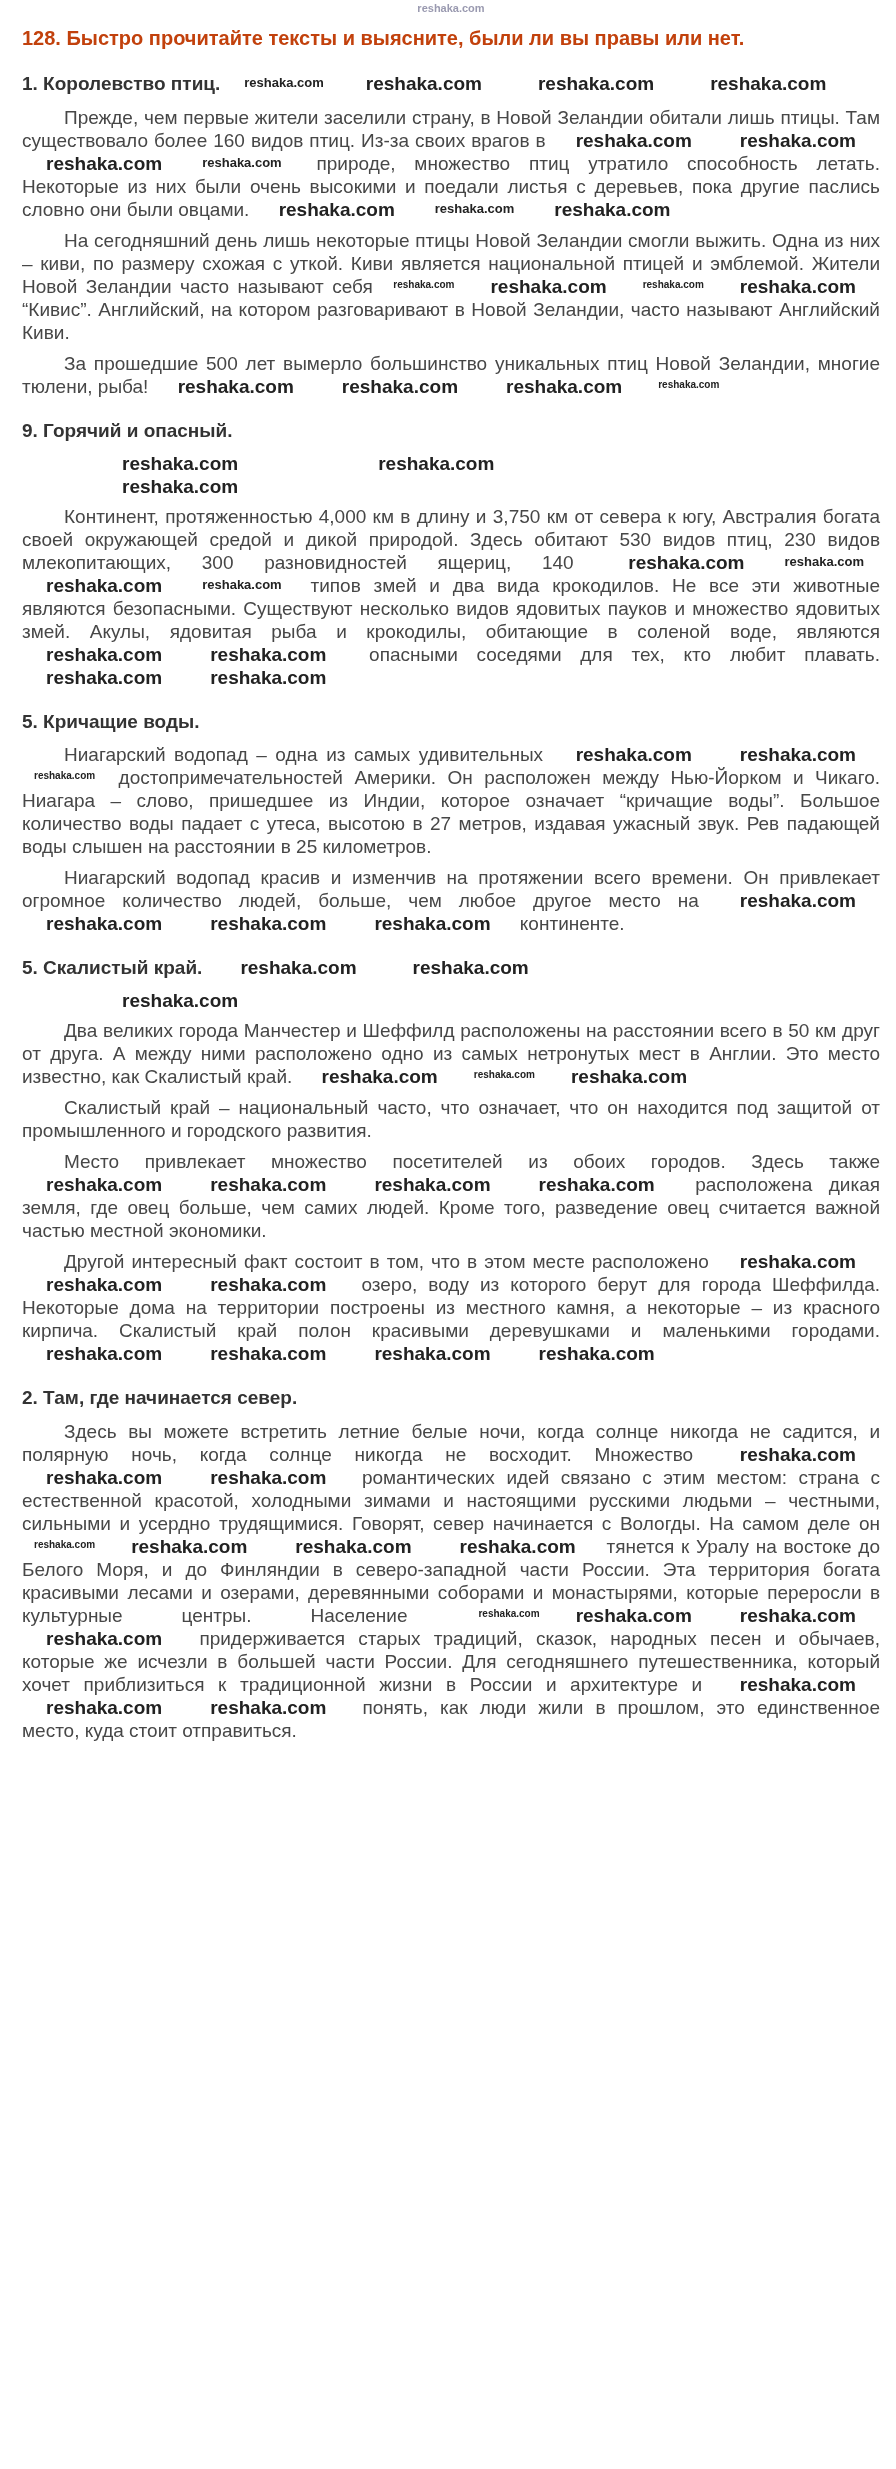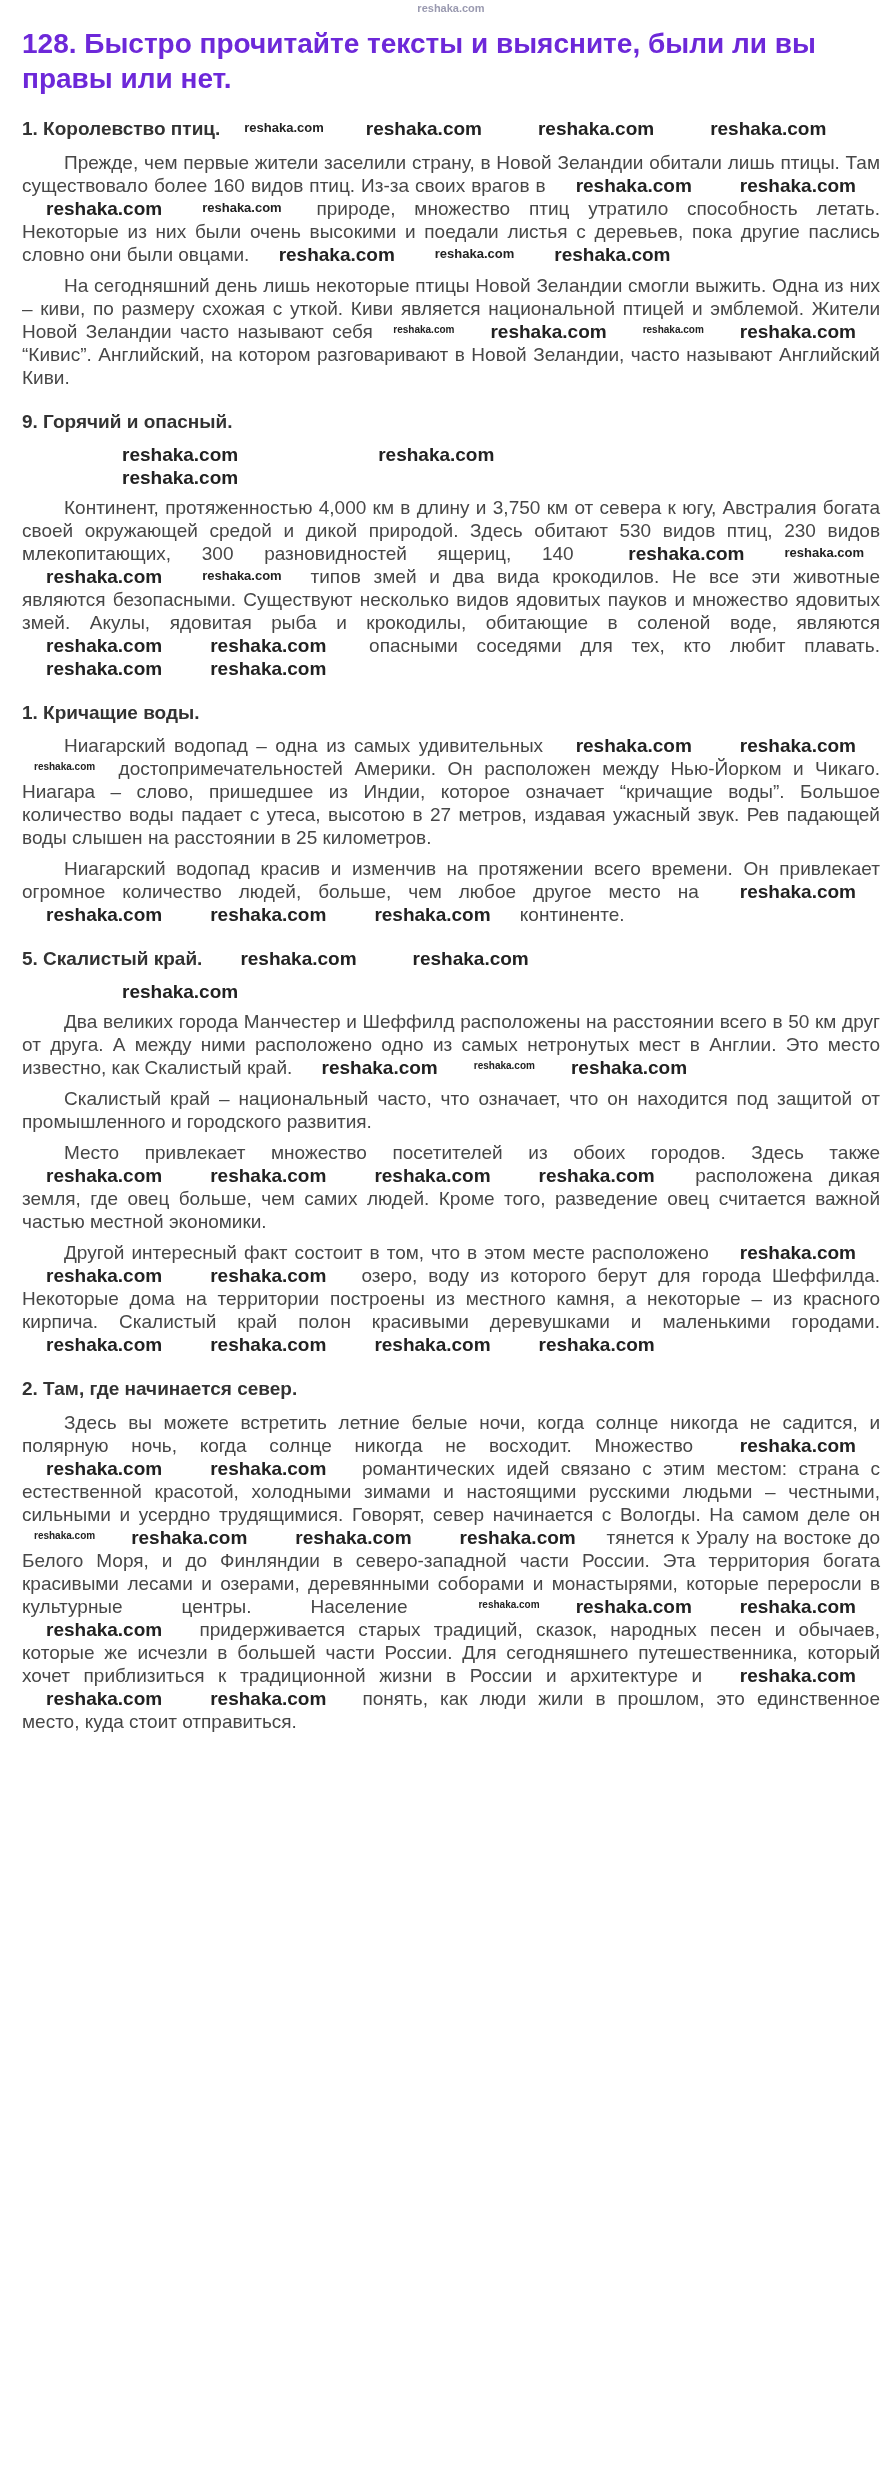--- a/index.html
+++ b/index.html
@@ -14,23 +14,23 @@
 
   .top-wm {
     text-align: center;
     font-size: 11px;
     font-weight: bold;
     color: #9a9ab0;
     height: 16px;
   }
 
   .doc-title {
-    font-size: 28px;
+    font-size: 20px;
     font-weight: bold;
-    color: #6d28d9;
+    color: #c2410c;
     margin: 8px 0 18px 0;
     line-height: 1.25;
   }
 
   .section-heading {
     font-size: 19px;
     font-weight: bold;
     color: #333333;
     margin: 22px 0 10px 0;
     line-height: 1.2;
@@ -74,28 +74,29 @@
 <div class="page">
   <div class="top-wm">reshaka.com</div>
 
   <h1 class="doc-title">128. Быстро прочитайте тексты и выясните, были ли вы правы или нет.</h1>
 
   <main>
       <section>
         <h2 class="section-heading"><span class="heading-text">1. Королевство птиц.</span><span class="wm wm-sm">reshaka.com</span><span class="wm wm-md">reshaka.com</span><span class="wm wm-md">reshaka.com</span><span class="wm wm-md">reshaka.com</span></h2>
         <p class="para">Прежде, чем первые жители заселили страну, в Новой Зеландии обитали лишь птицы. Там существовало более 160 видов птиц. Из-за своих врагов в <span class="wm wm-md">reshaka.com</span><span class="wm wm-md">reshaka.com</span><span class="wm wm-md">reshaka.com</span><span class="wm wm-sm">reshaka.com</span> природе, множество птиц утратило способность летать. Некоторые из них были очень высокими и поедали листья с деревьев, пока другие паслись словно они были овцами. <span class="wm wm-md">reshaka.com</span><span class="wm wm-sm">reshaka.com</span><span class="wm wm-md">reshaka.com</span></p>
         <p class="para">На сегодняшний день лишь некоторые птицы Новой Зеландии смогли выжить. Одна из них – киви, по размеру схожая с уткой. Киви является национальной птицей и эмблемой. Жители Новой Зеландии часто называют себя <span class="wm wm-xs">reshaka.com</span><span class="wm wm-md">reshaka.com</span><span class="wm wm-xs">reshaka.com</span><span class="wm wm-md">reshaka.com</span> “Кивис”. Английский, на котором разговаривают в Новой Зеландии, часто называют Английский Киви.</p>
+        <p class="para">За прошедшие 500 лет вымерло большинство уникальных птиц Новой Зеландии, многие тюлени, рыба! <span class="wm wm-md">reshaka.com</span><span class="wm wm-md">reshaka.com</span><span class="wm wm-md">reshaka.com</span><span class="wm wm-xs">reshaka.com</span></p>
       </section>
       <section>
         <h2 class="section-heading"><span class="heading-text">9. Горячий и опасный.</span></h2>
         <div class="wm-line"><span class="wm wm-md">reshaka.com</span><span class="wm wm-md">reshaka.com</span><span class="wm wm-md">reshaka.com</span></div>
         <p class="para">Континент, протяженностью 4,000 км в длину и 3,750 км от севера к югу, Австралия богата своей окружающей средой и дикой природой. Здесь обитают 530 видов птиц, 230 видов млекопитающих, 300 разновидностей ящериц, 140 <span class="wm wm-md">reshaka.com</span><span class="wm wm-sm">reshaka.com</span><span class="wm wm-md">reshaka.com</span><span class="wm wm-sm">reshaka.com</span> типов змей и два вида крокодилов. Не все эти животные являются безопасными. Существуют несколько видов ядовитых пауков и множество ядовитых змей. Акулы, ядовитая рыба и крокодилы, обитающие в соленой воде, являются <span class="wm wm-md">reshaka.com</span><span class="wm wm-md">reshaka.com</span> опасными соседями для тех, кто любит плавать. <span class="wm wm-md">reshaka.com</span><span class="wm wm-md">reshaka.com</span></p>
       </section>
       <section>
-        <h2 class="section-heading"><span class="heading-text">1. Кричащие воды.</span></h2>
+        <h2 class="section-heading"><span class="heading-text">5. Кричащие воды.</span></h2>
         <p class="para">Ниагарский водопад – одна из самых удивительных <span class="wm wm-md">reshaka.com</span><span class="wm wm-md">reshaka.com</span><span class="wm wm-xs">reshaka.com</span> достопримечательностей Америки. Он расположен между Нью-Йорком и Чикаго. Ниагара – слово, пришедшее из Индии, которое означает “кричащие воды”. Большое количество воды падает с утеса, высотою в 27 метров, издавая ужасный звук. Рев падающей воды слышен на расстоянии в 25 километров.</p>
         <p class="para">Ниагарский водопад красив и изменчив на протяжении всего времени. Он привлекает огромное количество людей, больше, чем любое другое место на <span class="wm wm-md">reshaka.com</span><span class="wm wm-md">reshaka.com</span><span class="wm wm-md">reshaka.com</span><span class="wm wm-md">reshaka.com</span> континенте.</p>
       </section>
       <section>
         <h2 class="section-heading"><span class="heading-text">5. Скалистый край.</span><span class="wm wm-md">reshaka.com</span><span class="wm wm-md">reshaka.com</span></h2>
         <div class="wm-line"><span class="wm wm-md">reshaka.com</span></div>
         <p class="para">Два великих города Манчестер и Шеффилд расположены на расстоянии всего в 50 км друг от друга. А между ними расположено одно из самых нетронутых мест в Англии. Это место известно, как Скалистый край. <span class="wm wm-md">reshaka.com</span><span class="wm wm-xs">reshaka.com</span><span class="wm wm-md">reshaka.com</span></p>
         <p class="para">Скалистый край – национальный часто, что означает, что он находится под защитой от промышленного и городского развития.</p>
         <p class="para">Место привлекает множество посетителей из обоих городов. Здесь также <span class="wm wm-md">reshaka.com</span><span class="wm wm-md">reshaka.com</span><span class="wm wm-md">reshaka.com</span><span class="wm wm-md">reshaka.com</span> расположена дикая земля, где овец больше, чем самих людей. Кроме того, разведение овец считается важной частью местной экономики.</p>
         <p class="para">Другой интересный факт состоит в том, что в этом месте расположено <span class="wm wm-md">reshaka.com</span><span class="wm wm-md">reshaka.com</span><span class="wm wm-md">reshaka.com</span> озеро, воду из которого берут для города Шеффилда. Некоторые дома на территории построены из местного камня, а некоторые – из красного кирпича. Скалистый край полон красивыми деревушками и маленькими городами. <span class="wm wm-md">reshaka.com</span><span class="wm wm-md">reshaka.com</span><span class="wm wm-md">reshaka.com</span><span class="wm wm-md">reshaka.com</span></p>

